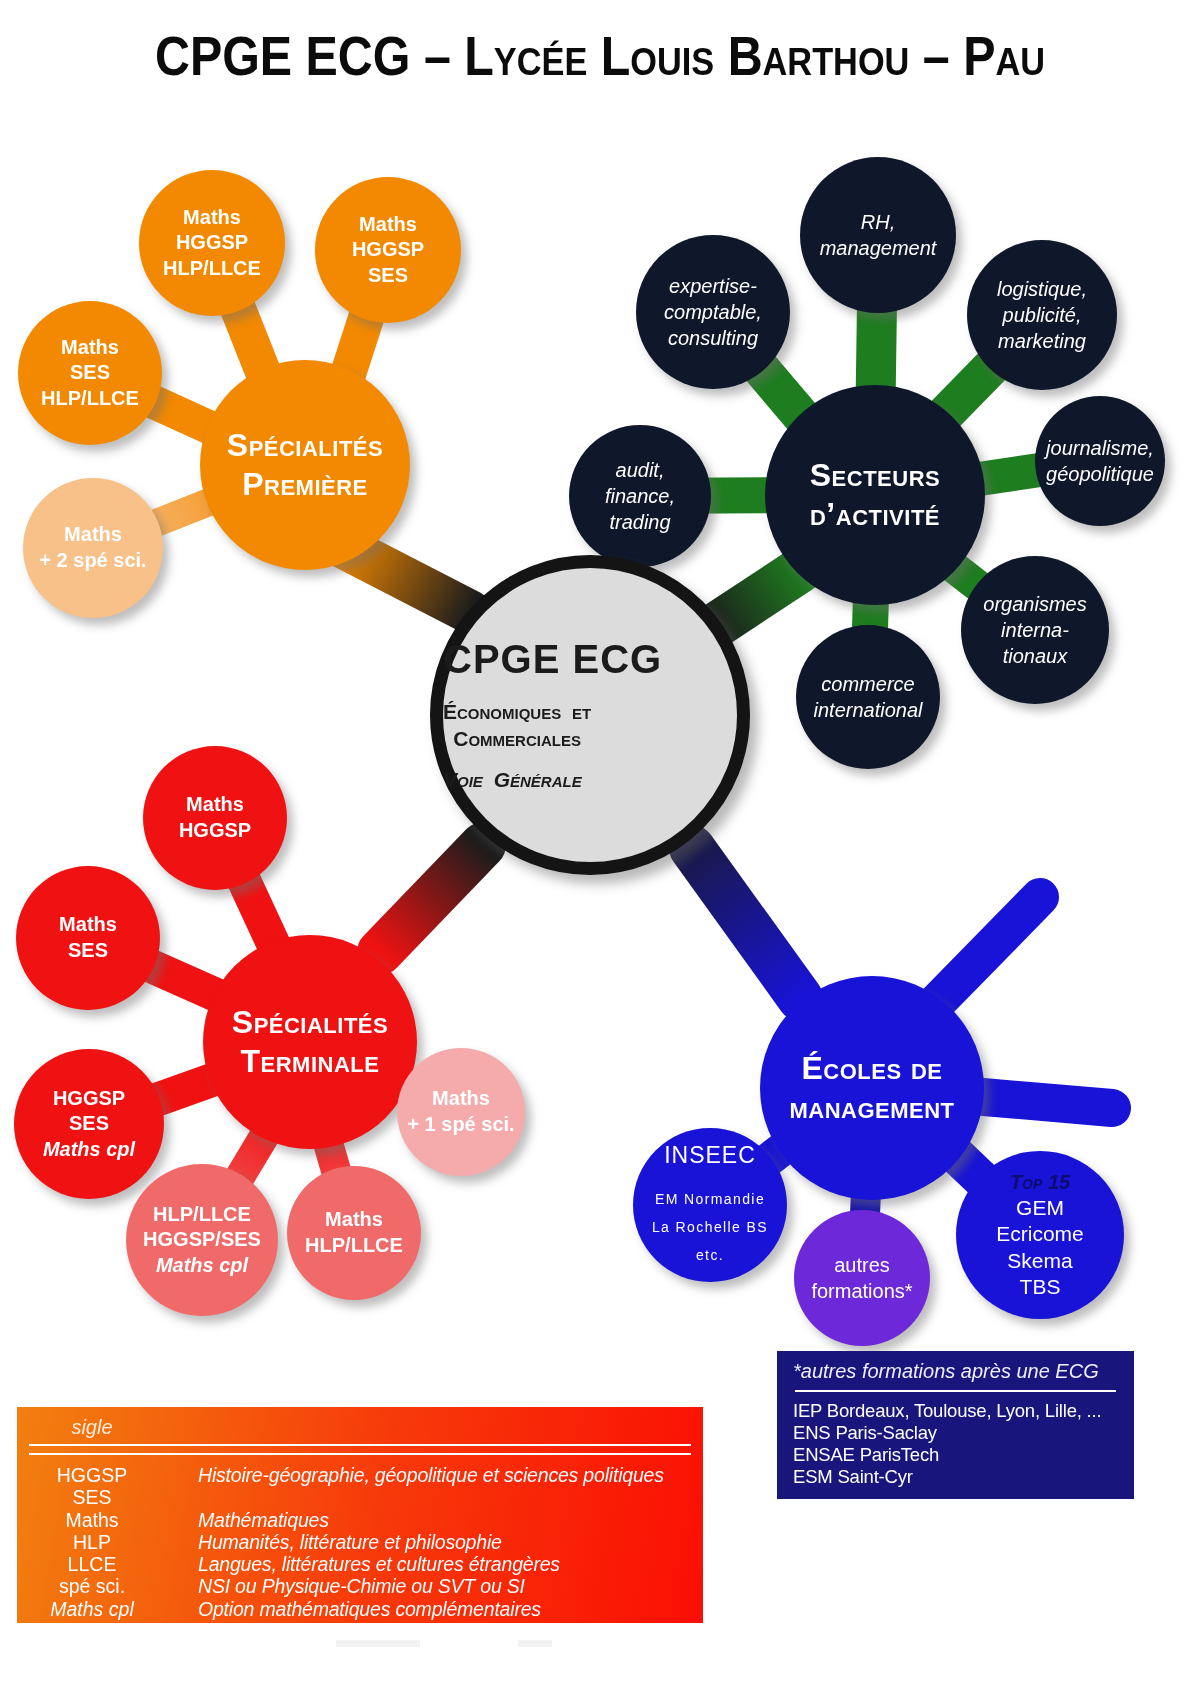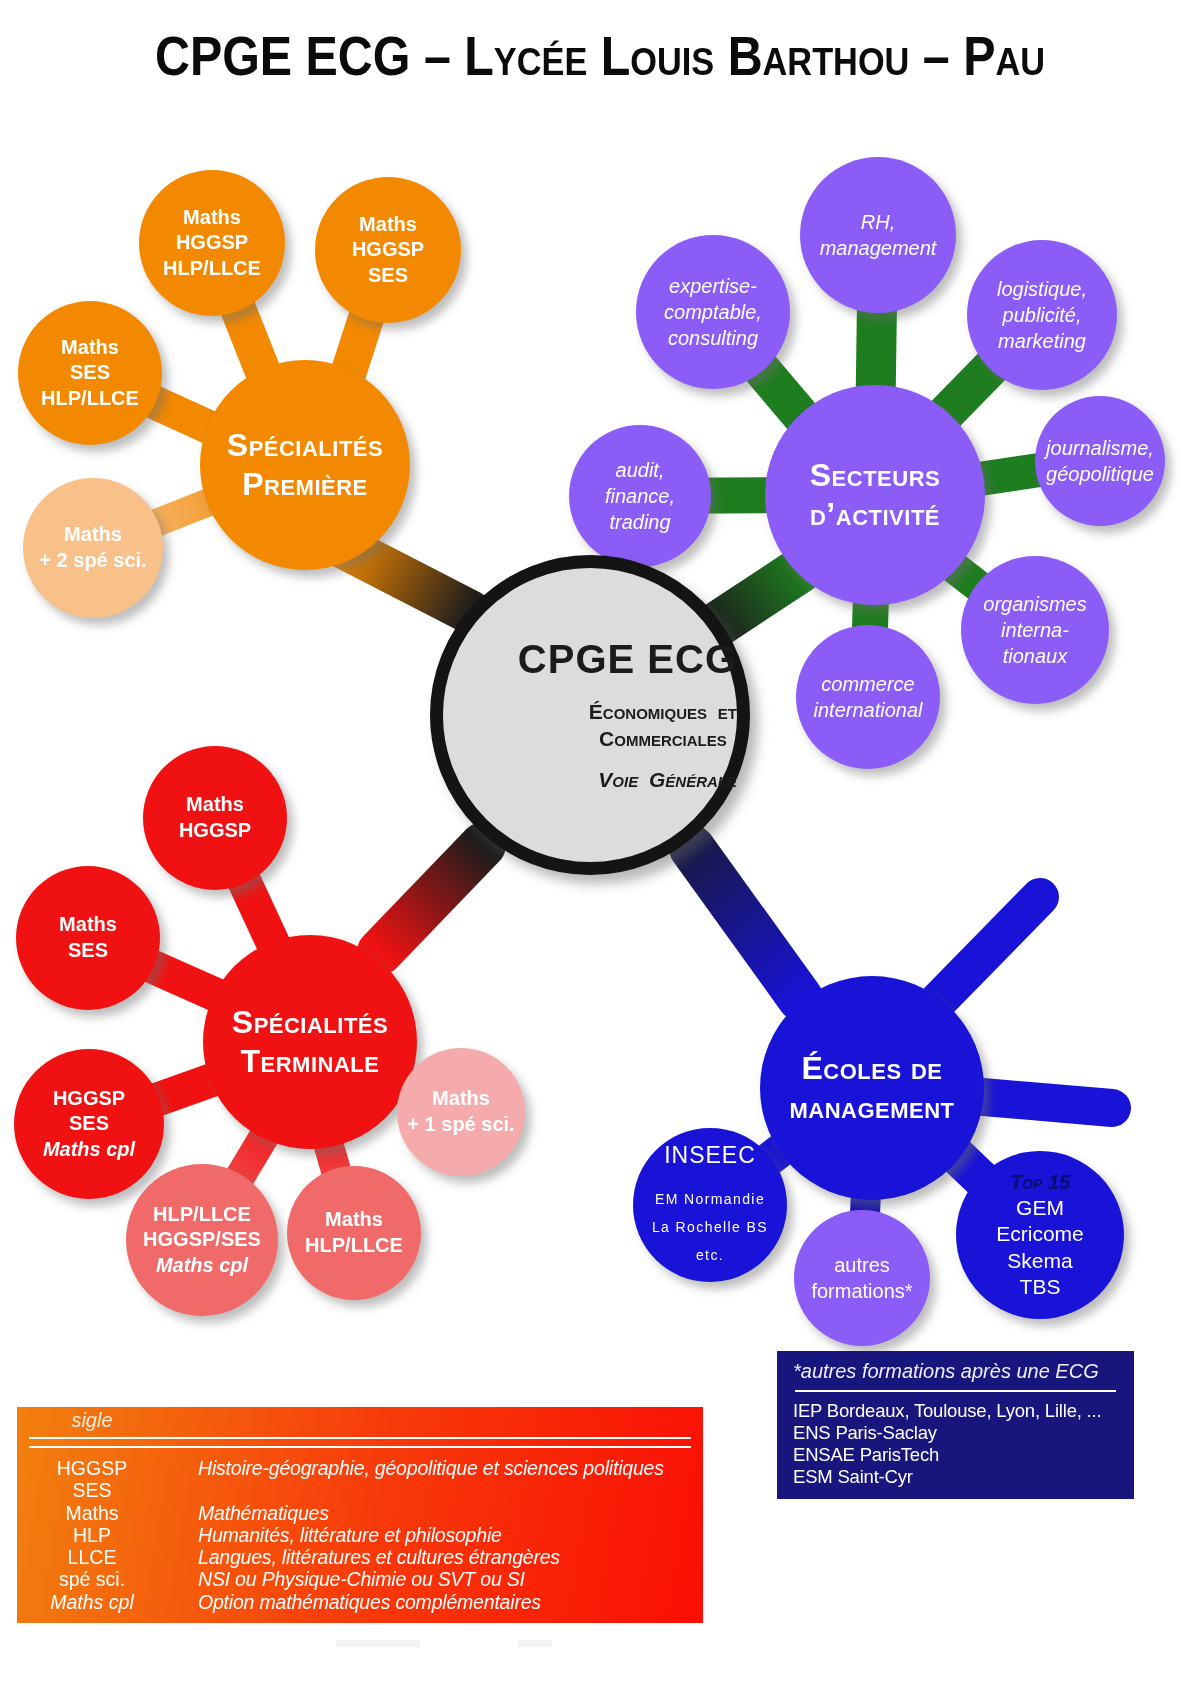--- a/index.html
+++ b/index.html
@@ -11,47 +11,47 @@
   svg.links{position:absolute;left:0;top:0;width:1200px;height:1702px;}
 
   .bubble{position:absolute;border-radius:50%;display:flex;flex-direction:column;
           align-items:center;justify-content:center;text-align:center;color:#fff;
           box-shadow:6px 7px 10px rgba(110,110,110,.45);}
   .lbl{white-space:pre-line;}
   .b{font-weight:bold;font-size:20px;line-height:1.28;}
   .it{font-style:italic;}
   .orange{background:#f28900}
   .orange-light{background:#f8c189}
-  .green{background:#8b5cf6}
+  .green{background:#0f172a}
   .red{background:#f01212}
   .salmon{background:#f16a6a}
   .pink{background:#f5abab}
   .blue{background:#1813d6}
-  .navy{background:#8b5cf6}
+  .navy{background:#6d28d9}
   .hub .lbl{font-variant:small-caps;font-weight:bold;font-size:32px;line-height:1.22;letter-spacing:.5px;}
   .green.sat .lbl{font-style:italic;font-weight:normal;font-size:20px;line-height:1.3;}
   .blue.sat .schools{font-weight:normal;font-size:21px;line-height:1.26;white-space:pre-line;}
   .topcap{font-style:italic;font-variant:small-caps;font-weight:600;font-size:20px;
           color:#0c0c6e;line-height:1.25;}
   .inseec-name{font-size:23px;font-weight:normal;letter-spacing:1px;margin-bottom:16px;}
   .inseec-small{font-size:14px;font-weight:normal;letter-spacing:1.4px;line-height:2.0;white-space:pre-line;}
   .navy .lbl{font-weight:normal;font-size:20px;line-height:1.3;}
 
   .center-circle{position:absolute;left:430px;top:555px;width:320px;height:320px;border-radius:50%;
           background:#dcdcdc;border:13px solid #141414;box-sizing:border-box;
-          display:flex;flex-direction:column;align-items:flex-end;justify-content:center;text-align:center;
+          display:flex;flex-direction:column;align-items:flex-start;justify-content:center;text-align:center;
           box-shadow:8px 9px 12px rgba(100,100,100,.45);color:#1b1b1b;}
   .c-title{font-size:40px;font-weight:800;margin-bottom:16px;letter-spacing:1px;}
   .c-sub{font-variant:small-caps;font-weight:bold;font-size:21px;line-height:1.3;
          word-spacing:5px;white-space:pre-line;}
   .c-sub2{margin-top:14px;}
 
   .legend{position:absolute;left:17px;top:1407px;width:686px;height:216px;box-sizing:border-box;
           background:linear-gradient(100deg,#f2800f 0%,#f73a0a 52%,#fb0e03 100%);
-          color:#fff;padding-top:2px;}
+          color:#fff;padding-top:9px;}
   .leg-head{display:grid;grid-template-columns:150px 1fr;font-style:italic;font-size:20px;color:#ffeedd;}
   .leg-head .c1{text-align:center;}
   .leg-rule{height:7px;border-top:2px solid #fff;border-bottom:2px solid #fff;margin:5px 12px 9px 12px;}
   .leg-row{display:grid;grid-template-columns:150px 1fr;font-size:19.5px;line-height:22.3px;}
   .leg-row .c1{text-align:center;}
   .leg-row .c2{font-style:italic;letter-spacing:-.2px;margin-left:31px;}
 
   .footnote{position:absolute;left:777px;top:1351px;width:357px;height:148px;box-sizing:border-box;
             background:#18157d;color:#fff;padding:9px 16px 0 16px;}
   .fn-head{font-style:italic;font-size:20px;color:#eef;}

